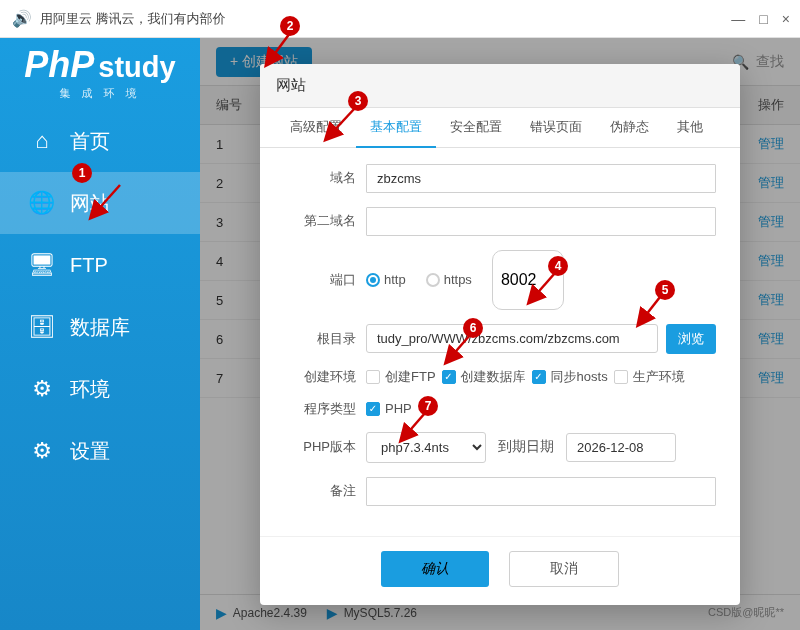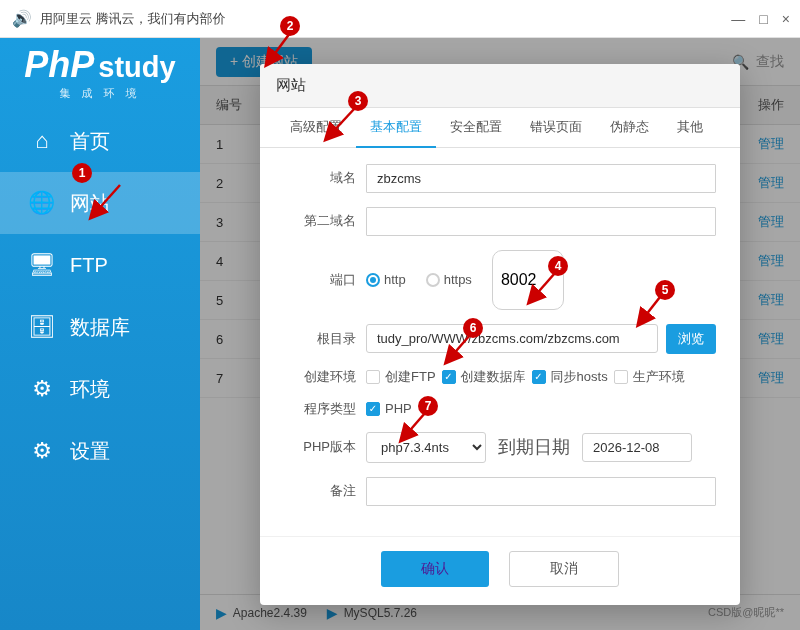--- a/index.html
+++ b/index.html
@@ -146,30 +146,30 @@
       display: flex; align-items: center; justify-content: center; flex-shrink: 0;
     }
     .checkbox-box.checked { background: #1a9de0; border-color: #1a9de0; }
     .checkbox-check { color: #fff; font-size: 10px; line-height: 1; }
 
     .phpver-row { display: flex; align-items: center; gap: 12px; }
     .phpver-select {
       border: 1px solid #d0d0d0; border-radius: 3px; padding: 6px 10px;
       font-size: 13px; color: #333; background: #fff; min-width: 120px;
     }
-    .expire-label { font-size: 18px; color: #555; white-space: nowrap; }
+    .expire-label { font-size: 14px; color: #555; white-space: nowrap; }
     .expire-input { border: 1px solid #d0d0d0; border-radius: 3px; padding: 6px 10px; font-size: 13px; color: #333; width: 110px; }
 
     .modal-footer {
       display: flex; justify-content: center; gap: 20px; padding: 14px 24px 18px;
       border-top: 1px solid #f0f0f0;
     }
     .confirm-btn {
-      background: #1a9de0; color: #4c1d95; border: none; border-radius: 3px;
-      padding: 8px 40px; font-size: 14px; cursor: pointer;
+      background: #1a9de0; color: #000000; border: none; border-radius: 3px;
+      padding: 8px 40px; font-size: 14px; cursor: pointer; font-style: italic;
     }
     .cancel-btn {
       background: #fff; color: #555; border: 1px solid #d0d0d0; border-radius: 3px;
       padding: 8px 40px; font-size: 14px; cursor: pointer;
     }
   </style>
 </head>
 <body>
 
 <div class="app-container">

